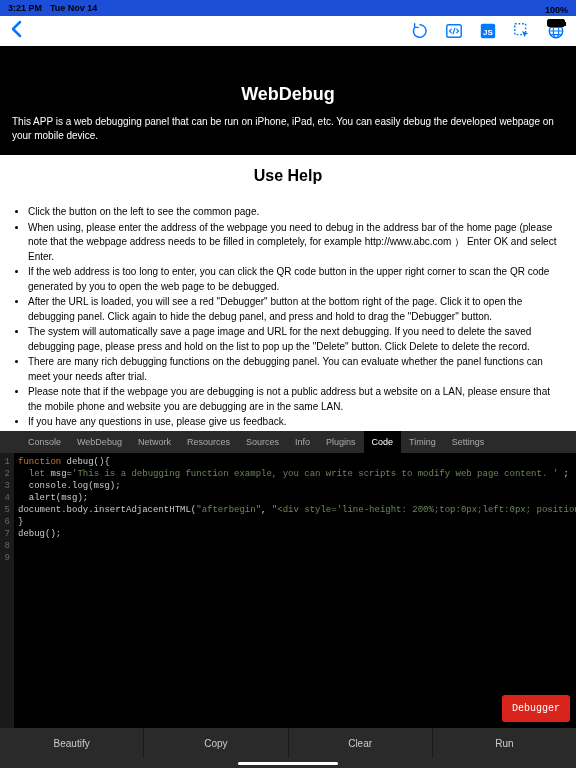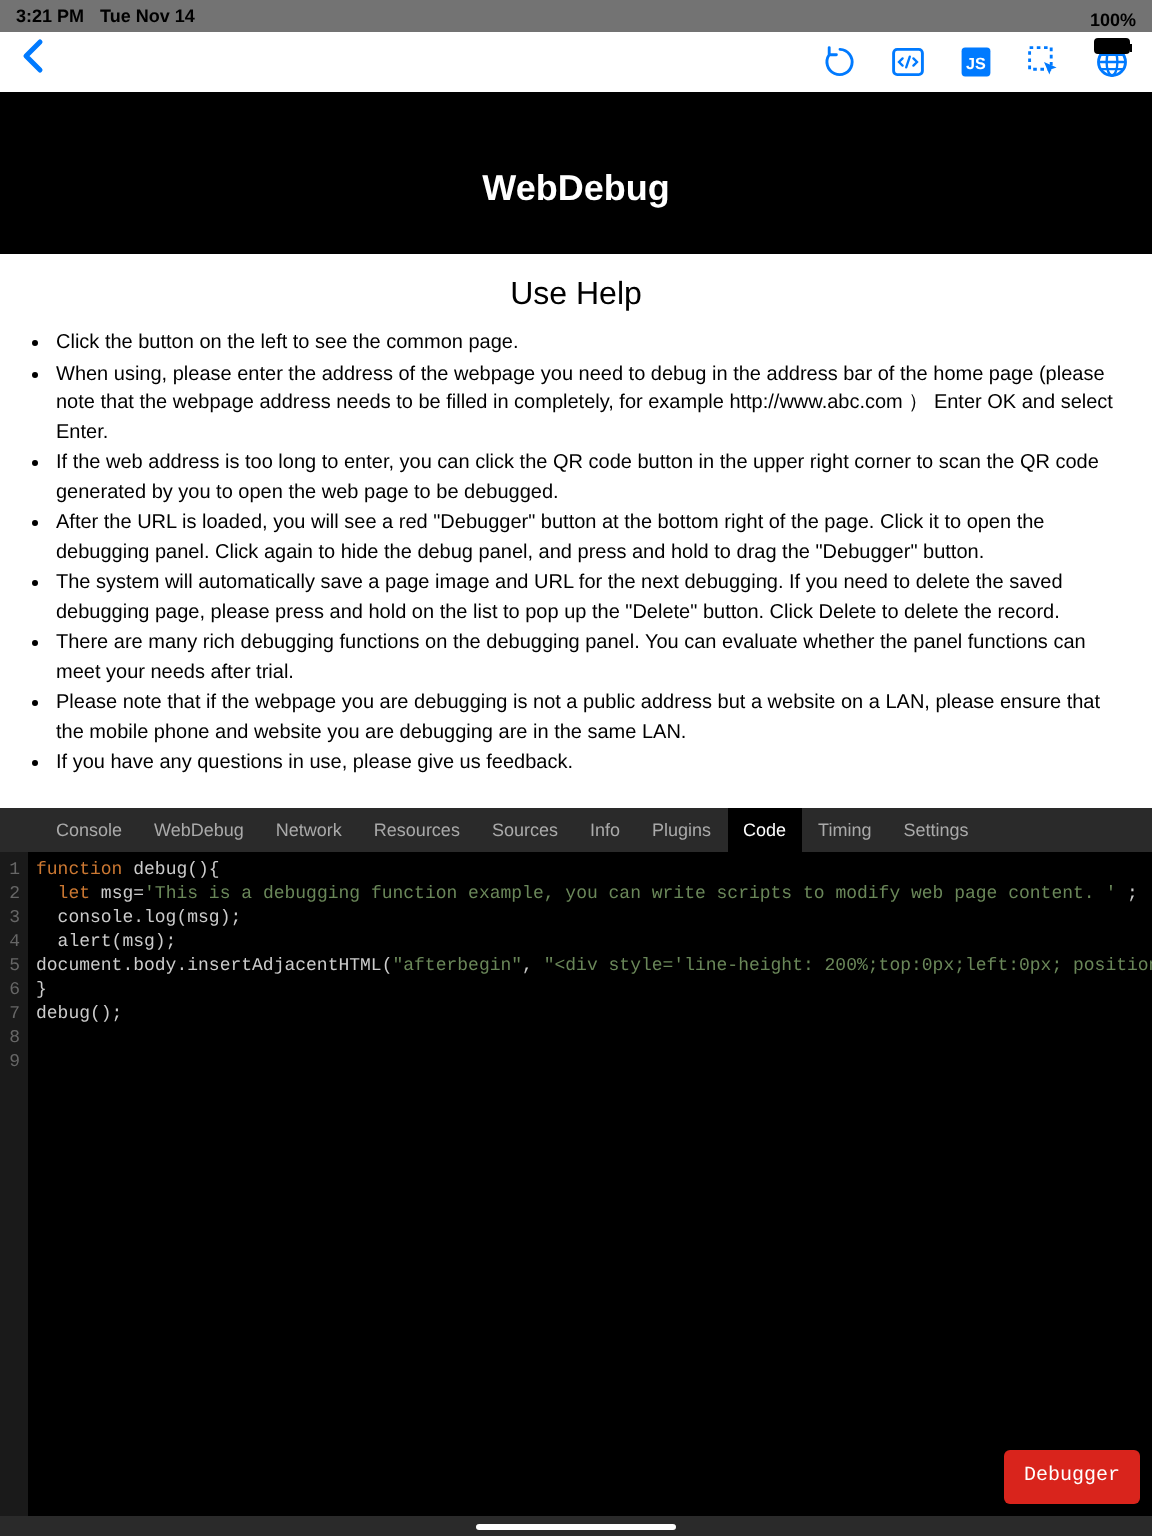--- a/index.html
+++ b/index.html
@@ -1,31 +1,31 @@
 <!DOCTYPE html>
 <html><head>
 <meta charset="utf-8">
 <style>
 * { margin: 0; padding: 0; box-sizing: border-box; }
 body { width: 576px; height: 768px; overflow: hidden; font-family: -apple-system, Helvetica, Arial, sans-serif; background: #fff; display: flex; flex-direction: column; }
-.status-bar { height: 16px; background: #737373; display: flex; align-items: center; padding: 0 8px; font-size: 9px; font-weight: 600; }
+.status-bar { height: 16px; background: #1d4ed8; display: flex; align-items: center; padding: 0 8px; font-size: 9px; font-weight: 600; }
 .status-left { display: flex; gap: 8px; }
 .status-right { margin-left: auto; display: flex; gap: 4px; align-items: center; flex-direction: column; }
 .battery { width: 18px; height: 8px; border: 1px solid #000; border-radius: 2px; position: relative; background: #000; }
 .battery::after { content: ''; position: absolute; right: -2px; top: 2px; width: 1px; height: 4px; background: #000; }
 .toolbar { height: 30px; display: flex; align-items: center; padding: 0 10px; gap: 10px; }
 .back-btn { color: #007aff; font-size: 20px; cursor: pointer; }
 .toolbar-right { margin-left: auto; display: flex; gap: 14px; align-items: flex-end; }
 .tb-icon { width: 20px; height: 20px; display: flex; align-items: center; justify-content: center; color: #007aff; cursor: pointer; }
 .tb-icon svg { width: 18px; height: 18px; }
 .hero { background: #000; color: #fff; padding: 14px 12px 12px 12px; }
 .hero-title { text-align: center; font-size: 18px; font-weight: 700; margin-bottom: 10px; margin-top: 24px; }
 .hero-sub { font-size: 10px; line-height: 1.4; }
-.use-title { text-align: center; font-size: 16px; font-weight: 400; margin: 12px 0 8px 0; }
-.help-list { padding: 0 16px 13px 28px; }
+.use-title { text-align: center; font-size: 16px; font-weight: 700; margin: 12px 0 8px 0; }
+.help-list { padding: 0 16px 0 28px; margin-top: 12px; }
 .help-list li { font-size: 10px; line-height: 1.45; margin-bottom: 1px; }
 .debug-panel { flex: 1; background: #2a2a2a; display: flex; flex-direction: column; min-height: 0; }
 .tabs { height: 22px; display: flex; align-items: flex-start; padding: 0 20px; font-size: 9px; }
 .tab { padding: 0 8px; color: #aaa; cursor: pointer; height: 100%; display: flex; align-items: center; }
 .tab.active { background: #000; color: #fff; }
 .code-area { flex: 1; background: #000; display: flex; font-family: 'Courier New', monospace; font-size: 9px; overflow: hidden; position: relative; }
 .gutter { background: #1a1a1a; color: #666; text-align: right; padding: 3px 4px 0 4px; line-height: 12px; min-width: 14px; }
 .code { padding: 3px 4px 0 4px; line-height: 12px; white-space: pre; color: #ccc; }
 .kw { color: #cc7832; }
 .str { color: #6a8759; }
@@ -90,20 +90,21 @@
           <circle cx="10" cy="10" r="7.5" stroke="#007aff" stroke-width="1.6" fill="none"></circle>
           <ellipse cx="10" cy="10" rx="3" ry="7.5" stroke="#007aff" stroke-width="1.3" fill="none"></ellipse>
           <path d="M2.5 10 H17.5 M3.5 6 H16.5 M3.5 14 H16.5" stroke="#007aff" stroke-width="1.3"></path>
         </svg>
     </span>
   </div>
 </div>
 
 <div class="hero">
   <div class="hero-title">WebDebug</div>
+  <div class="hero-sub">This APP is a web debugging panel that can be run on iPhone, iPad, etc. You can easily debug the developed webpage on your mobile device.</div>
 </div>
 
 <div class="use-title">Use Help</div>
 
 <ul class="help-list">
   <li>Click the button on the left to see the common page.</li>
   <li>When using, please enter the address of the webpage you need to debug in the address bar of the home page (please note that the webpage address needs to be filled in completely, for example http://www.abc.com ） Enter OK and select Enter.</li>
   <li>If the web address is too long to enter, you can click the QR code button in the upper right corner to scan the QR code generated by you to open the web page to be debugged.</li>
   <li>After the URL is loaded, you will see a red "Debugger" button at the bottom right of the page. Click it to open the debugging panel. Click again to hide the debug panel, and press and hold to drag the "Debugger" button.</li>
   <li>The system will automatically save a page image and URL for the next debugging. If you need to delete the saved debugging page, please press and hold on the list to pop up the "Delete" button. Click Delete to delete the record.</li>
@@ -133,16 +134,22 @@
         <div>4</div>
         <div>5</div>
         <div>6</div>
         <div>7</div>
         <div>8</div>
         <div>9</div>
     </div>
     <div class="code"><div><span class="kw">function</span><span> debug(){</span></div><div><span class="kw">  let</span><span> msg=</span><span class="str">'This is a debugging function example, you can write scripts to modify web page content. '</span><span> ;</span></div><div><span>  console.log(msg);</span></div><div><span>  alert(msg);</span></div><div><span>document.body.insertAdjacentHTML(</span><span class="str">"afterbegin"</span><span>, </span><span class="str">"&lt;div style='line-height: 200%;top:0px;left:0px; position: fixed;z-inde</span></div><div><span>}</span></div><div><span>debug();</span></div></div>
     <div class="debugger-btn">Debugger</div>
   </div>
+  <div class="bottom-bar">
+    <div class="bb-btn">Beautify</div>
+    <div class="bb-btn">Copy</div>
+    <div class="bb-btn">Clear</div>
+    <div class="bb-btn">Run</div>
+  </div>
   <div class="home-ind">
       <div></div>
     </div>
 </div>
 
 </body></html>

